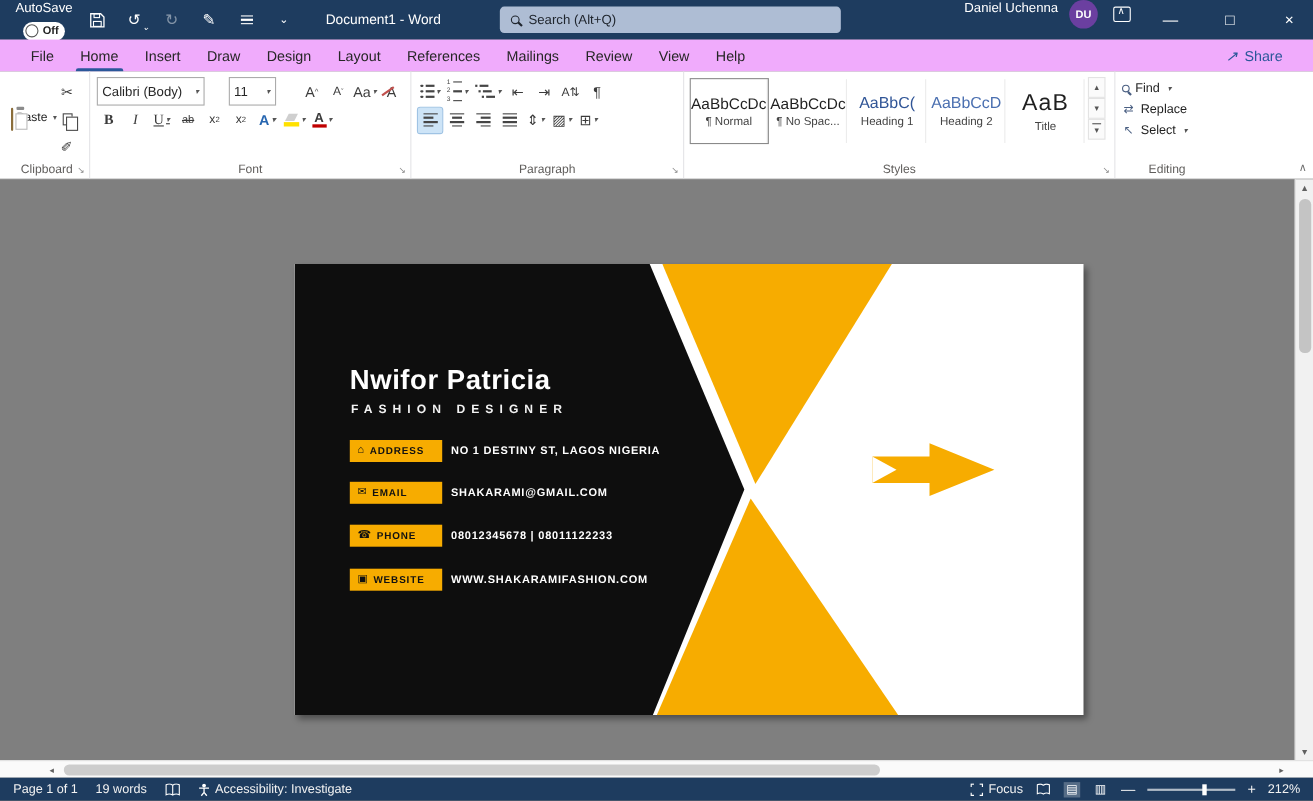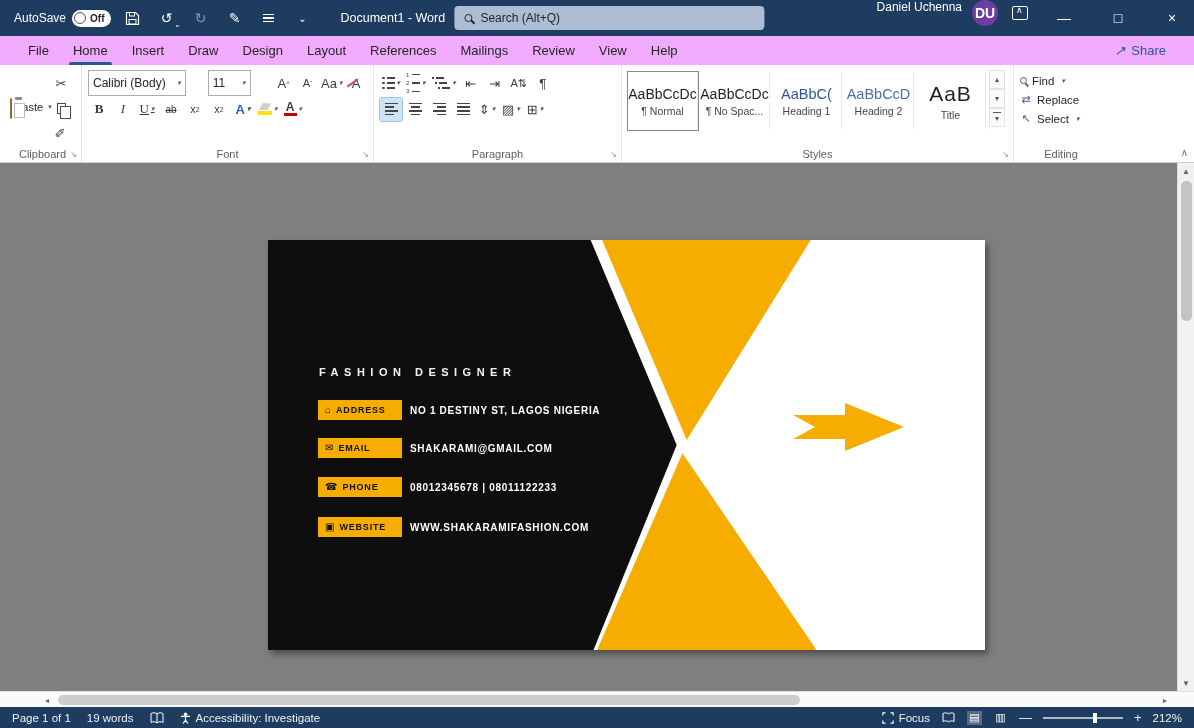--- a/index.html
+++ b/index.html
@@ -4,39 +4,39 @@
 <style>
   * { box-sizing: border-box; margin: 0; padding: 0; }
   html,body { width:1194px; height:728px; overflow:hidden; }
   body { font-family:"Liberation Sans", sans-serif; background:#7f7f7f; }
   .app { position:relative; width:1194px; height:728px; }
 
   
   .titlebar { position:absolute; top:0; left:0; width:100%; height:36px; background:#1e3c5f;
               display:flex; align-items:center; color:#fff; font-size:12px; }
   .tb-left { display:flex; align-items:center; gap:10px; padding-left:14px; }
-  .autosave { display:flex; align-items:center; gap:6px; }
+  .autosave { display:flex; align-items:center; gap:6px;flex-direction:column; }
   .as-label { font-size:12px; }
   .pill { background:#fff; border-radius:9px; height:17px; display:flex; align-items:center; padding:2px 6px 2px 2px; gap:4px; color:#222; }
   .pill .knob { width:12px; height:12px; border:1.5px solid #555; border-radius:50%; background:#fff; display:inline-block; }
   .pill b { font-size:10px; font-weight:bold; }
   .tbi { width:24px; height:26px; display:inline-flex; align-items:center; justify-content:center; font-size:14px; color:#fff; position:relative; cursor:default; }
   .tbi .dd { font-size:8px; position:absolute; right:-2px; bottom:2px; }
   .tbi.dim { opacity:.45; }
   .bars3 { display:flex; flex-direction:column; gap:2px; }
   .bars3 i { width:11px; height:1.5px; background:#fff; display:block; }
   .doc-title { margin-left:16px; font-size:12.5px; white-space:nowrap; }
   .searchbox { position:absolute; left:50%; top:6px; transform:translateX(-46%); width:310px; height:24px;
                background:#aebdd4; border-radius:4px; display:flex; align-items:center; gap:8px; padding:0 10px;
                color:#20262e; font-size:12px; }
   .lens { width:8px; height:8px; border:1.6px solid #20262e; border-radius:50%; position:relative; display:inline-block; }
   .lens::after { content:""; position:absolute; width:5px; height:1.6px; background:#20262e; transform:rotate(45deg); right:-4px; bottom:-2px; }
   .tb-right { margin-left:auto; display:flex; gap:10px; }
   .user { font-size:12px; white-space:nowrap; }
-  .avatar { width:26px; height:26px; border-radius:50%; background:#6b3fa0; color:#fff; display:flex; align-items:center; justify-content:center; font-size:14px; font-weight:bold; }
+  .avatar { width:26px; height:26px; border-radius:50%; background:#6b3fa0; color:#fff; display:flex; align-items:center; justify-content:center; font-size:10px; font-weight:bold; }
   .winbtn { width:44px; height:36px; display:flex; align-items:center; justify-content:center; font-size:14px; color:#fff; }
   .rdo-ico { width:16px; height:14px; border:1.2px solid #fff; border-radius:2px; position:relative; display:inline-block; }
   .rdo-ico::after { content:"∧"; position:absolute; left:3px; top:-2px; font-size:9px; color:#fff; }
 
   
   .tabbar { position:absolute; top:36px; left:0; width:100%; height:29px; background:#f0abfc;
             display:flex; align-items:center; padding-left:16px; font-size:13px; color:#262626; }
   .tab { padding:0 12px; height:29px; display:flex; align-items:center; position:relative; }
   .tab.active::after { content:""; position:absolute; left:8px; right:8px; bottom:0; height:3px; background:#2b579a; border-radius:2px 2px 0 0; }
   .share { margin-left:auto; margin-right:28px; display:flex; align-items:center; gap:6px; color:#2b579a; font-size:13px; }
@@ -441,20 +441,21 @@
     <span class="collapse-ribbon">∧</span>
   </div>
 
   <div class="docarea">
     <div class="page">
       <div class="card">
         <div class="card-black"></div>
         <div class="tri-top"></div>
         <div class="tri-bottom"></div>
 
+        <div class="card-name">Nwifor Patricia</div>
         <div class="card-role">FASHION DESIGNER</div>
 
         <div class="card-row row1">
           <span class="badge">
               <span class="b-ico">⌂</span>
               <span class="b-label">ADDRESS</span>
             </span>
           <span class="card-value">NO 1 DESTINY ST, LAGOS NIGERIA</span>
         </div>
         <div class="card-row row2">

